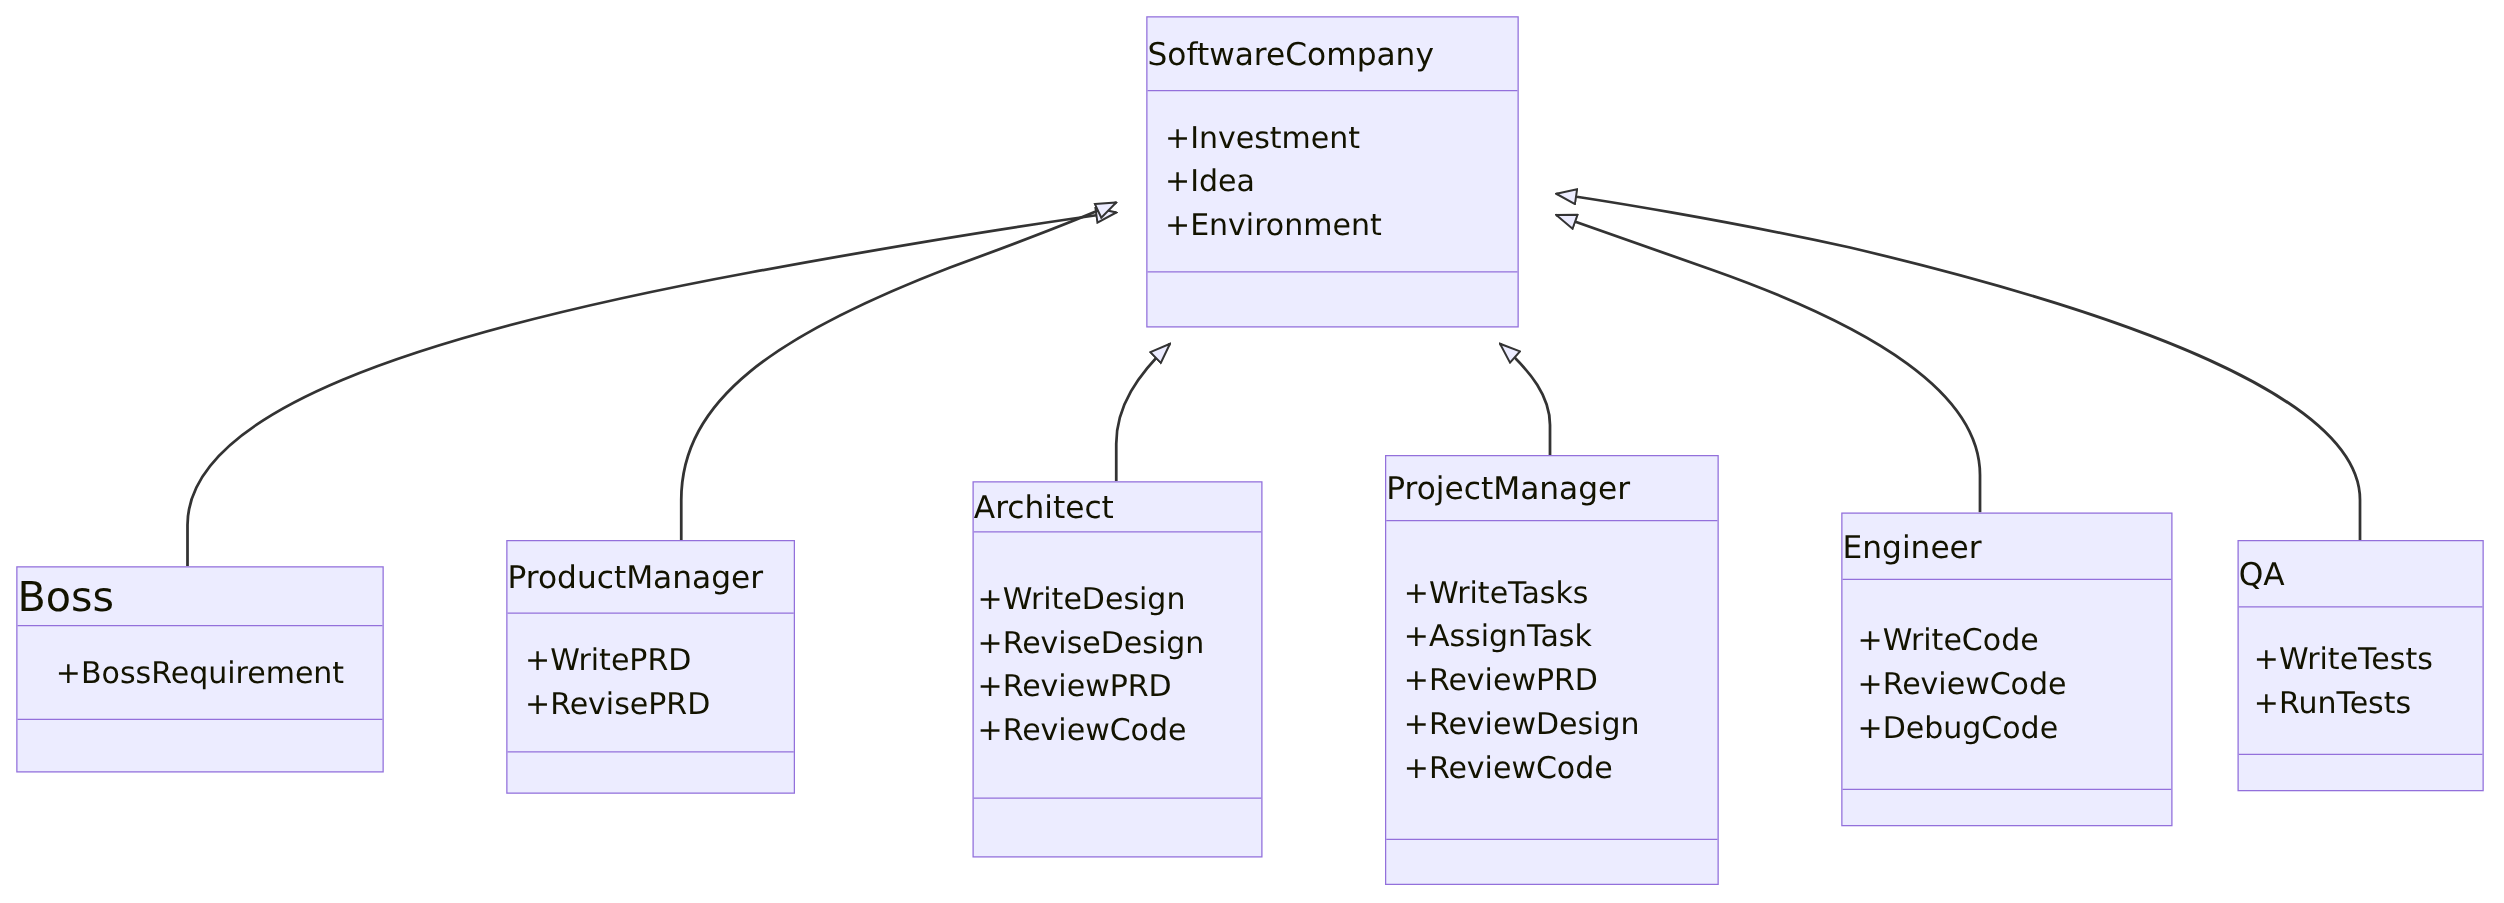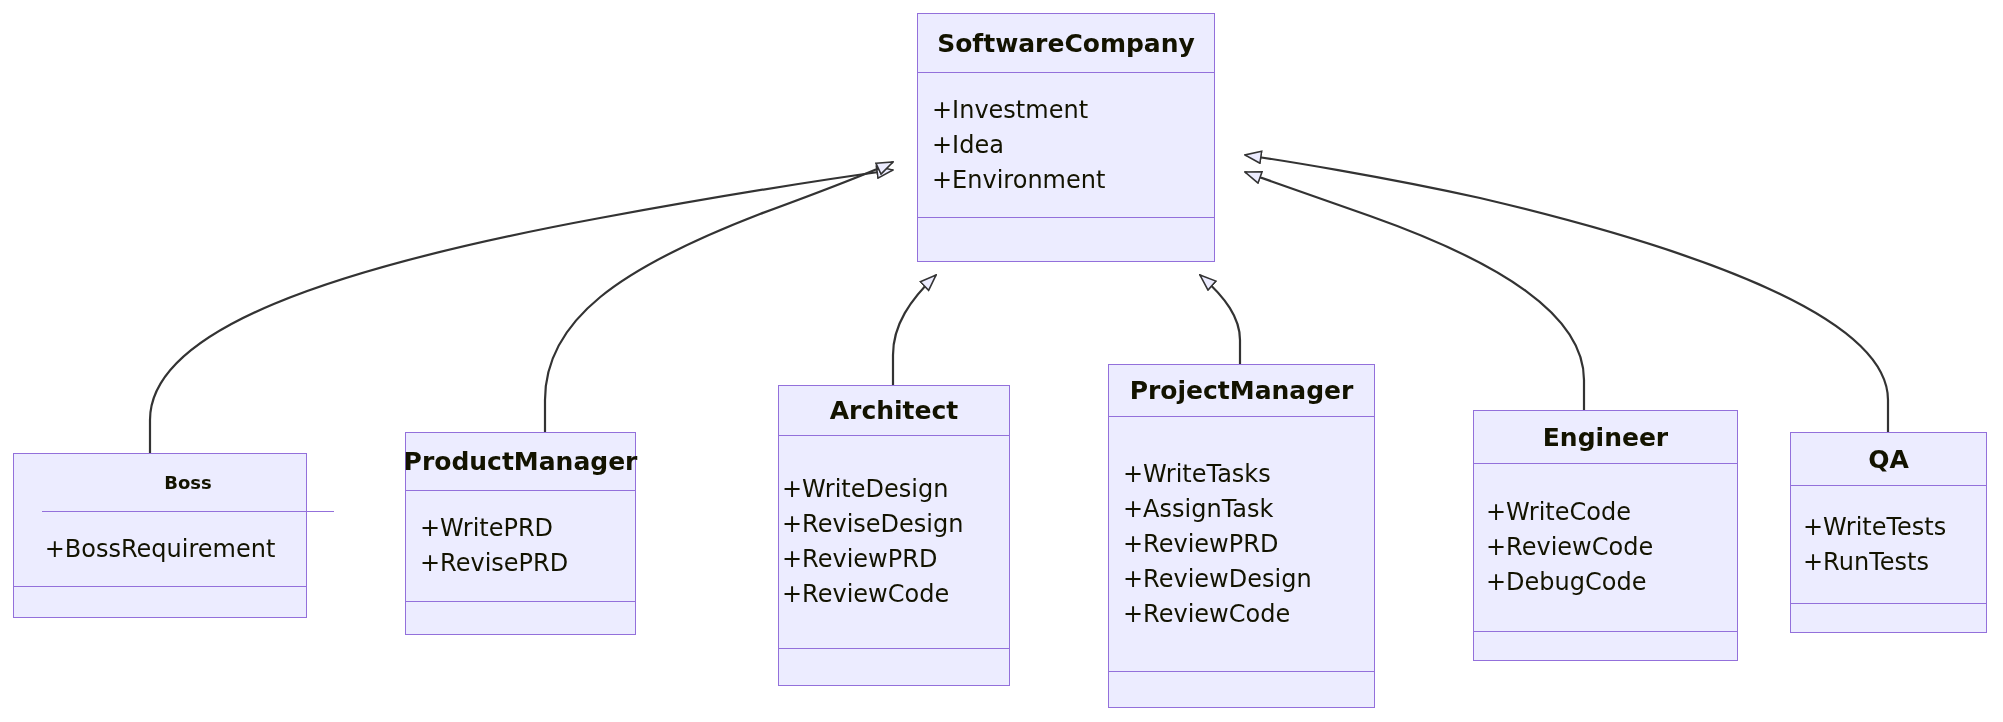--- a/index.html
+++ b/index.html
@@ -5,22 +5,22 @@
   html,body{margin:0;padding:0;background:#ffffff;}
   body{width:2003px;height:722px;overflow:hidden;
        font-family:"DejaVu Sans","Liberation Sans",sans-serif;}
   #stage{position:relative;width:2003px;height:722px;background:#ffffff;}
   #edges{position:absolute;left:0;top:0;width:2003px;height:722px;}
 
   .node{position:absolute;box-sizing:border-box;
         background:#ECECFF;border:1.6px solid #9370DB;}
   .title-row{box-sizing:border-box;width:100%;
              border-bottom:1.6px solid #9370DB;
-             display:flex;align-items:center;justify-content:center;
-             font-weight:bold;color:#131300;}
+             display:flex;align-items:center;
+             font-weight:normal;color:#131300;}
   .members{box-sizing:border-box;width:100%;
            border-bottom:1.6px solid #9370DB;
            display:flex;flex-direction:column;justify-content:center;
            color:#131300;}
   .member{white-space:nowrap;}
   .methods{box-sizing:border-box;width:100%;}
 </style>
 </head>
 <body>
 
@@ -55,42 +55,42 @@
     </div>
     <div class="members" style="height:145px;padding:6px 14px;font-size:24px;line-height:35px;">
       <div class="member">+Investment</div>
       <div class="member">+Idea</div>
       <div class="member">+Environment</div>
     </div>
     <div class="methods" style="height:42px;"></div>
   </div>
 
   <div class="node" style="left:13px;top:453px;width:294px;height:165px;">
-    <div class="title-row" style="height:58px;font-size:18px;margin-left:28px;">
+    <div class="title-row" style="height:47px;font-size:33px;">
       <span>Boss</span>
     </div>
     <div class="members" style="height:75px;padding:6px 14px;font-size:24px;line-height:35px;text-align:center;">
       <div class="member">+BossRequirement</div>
     </div>
     <div class="methods" style="height:30px;"></div>
   </div>
 
   <div class="node" style="left:405px;top:432px;width:231px;height:203px;">
     <div class="title-row" style="height:58px;font-size:25px;">
       <span>ProductManager</span>
     </div>
     <div class="members" style="height:111px;padding:6px 14px;font-size:24px;line-height:35px;">
       <div class="member">+WritePRD</div>
       <div class="member">+RevisePRD</div>
     </div>
     <div class="methods" style="height:30px;"></div>
   </div>
 
   <div class="node" style="left:778px;top:385px;width:232px;height:301px;">
-    <div class="title-row" style="height:50px;font-size:25px;">
+    <div class="title-row" style="height:40px;font-size:25px;">
       <span>Architect</span>
     </div>
     <div class="members" style="height:213px;padding:6px 3px;font-size:24px;line-height:35px;">
       <div class="member">+WriteDesign</div>
       <div class="member">+ReviseDesign</div>
       <div class="member">+ReviewPRD</div>
       <div class="member">+ReviewCode</div>
     </div>
     <div class="methods" style="height:29px;"></div>
   </div>

